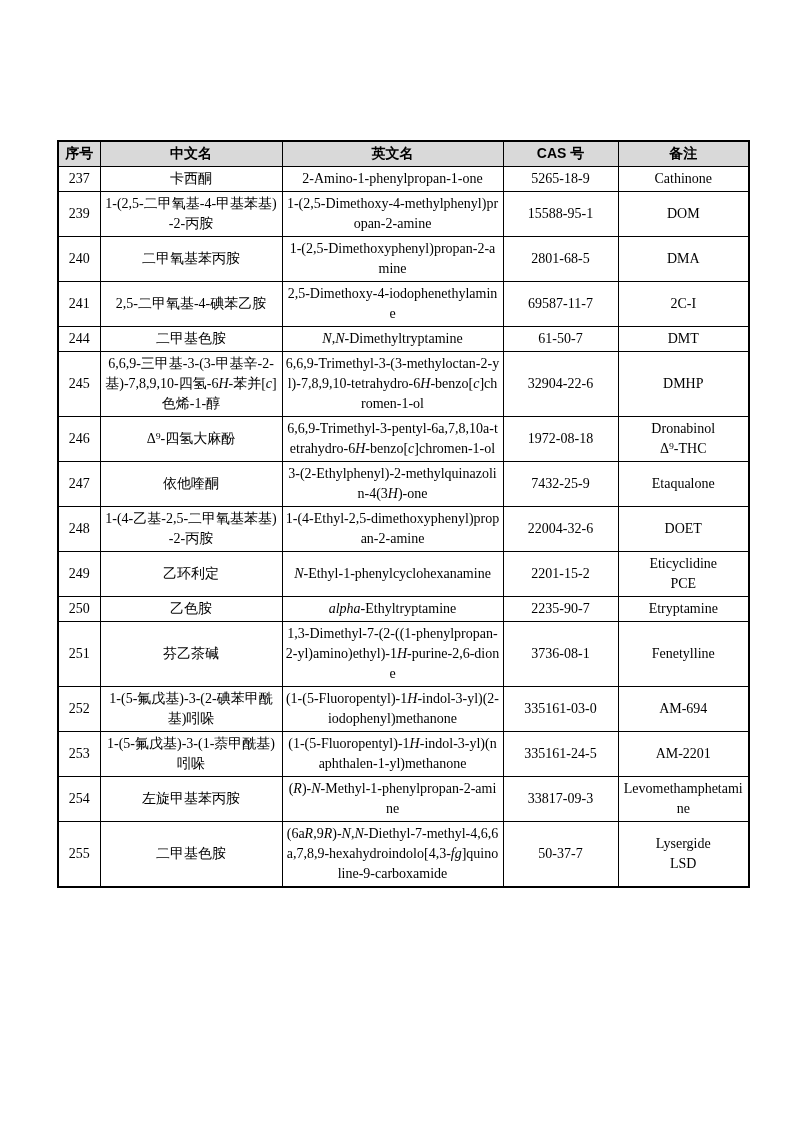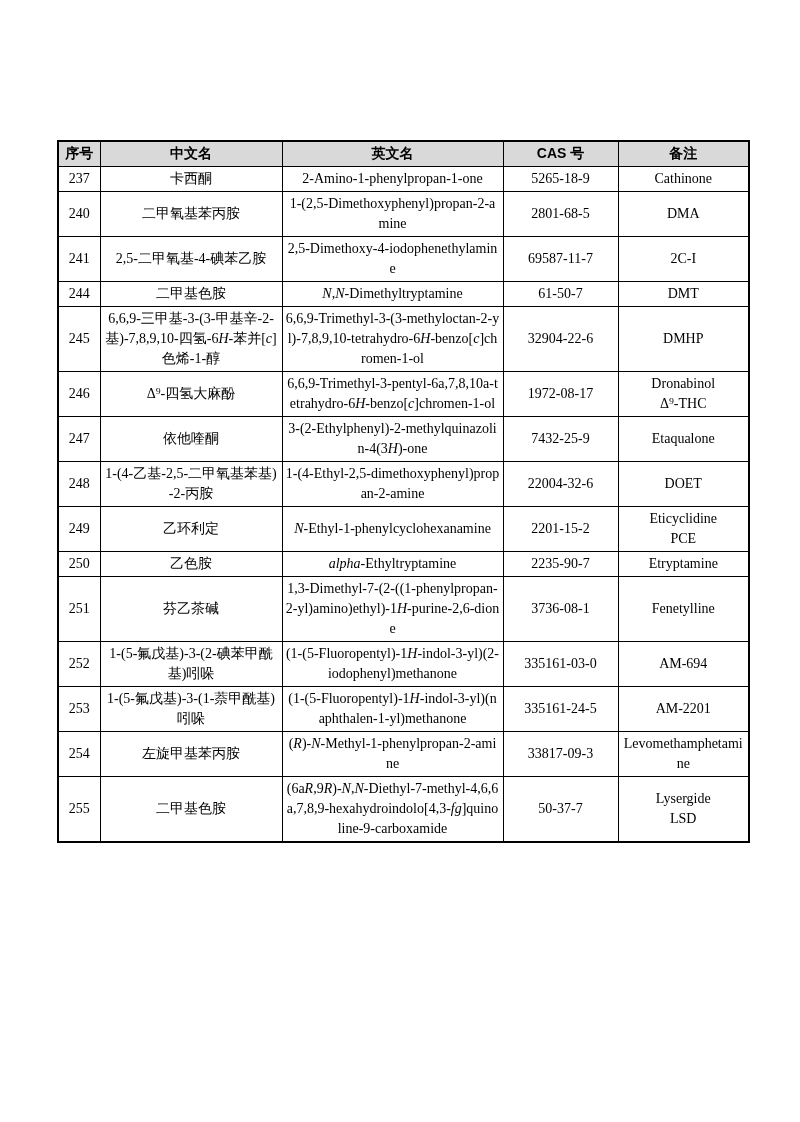--- a/index.html
+++ b/index.html
@@ -94,20 +94,27 @@
     </thead>
     <tbody>
         <tr>
           <td class="col-no">237</td>
           <td class="col-cn">卡西酮</td>
           <td class="col-en">2-Amino-1-phenylpropan-1-one</td>
           <td class="col-cas">5265-18-9</td>
           <td class="col-remark">Cathinone</td>
         </tr>
         <tr>
+          <td class="col-no">239</td>
+          <td class="col-cn">1-(2,5-二甲氧基-4-甲基苯基)-2-丙胺</td>
+          <td class="col-en">1-(2,5-Dimethoxy-4-methylphenyl)propan-2-amine</td>
+          <td class="col-cas">15588-95-1</td>
+          <td class="col-remark">DOM</td>
+        </tr>
+        <tr>
           <td class="col-no">240</td>
           <td class="col-cn">二甲氧基苯丙胺</td>
           <td class="col-en">1-(2,5-Dimethoxyphenyl)propan-2-amine</td>
           <td class="col-cas">2801-68-5</td>
           <td class="col-remark">DMA</td>
         </tr>
         <tr>
           <td class="col-no">241</td>
           <td class="col-cn">2,5-二甲氧基-4-碘苯乙胺</td>
           <td class="col-en">2,5-Dimethoxy-4-iodophenethylamine</td>
@@ -125,21 +132,21 @@
           <td class="col-no">245</td>
           <td class="col-cn">6,6,9-三甲基-3-(3-甲基辛-2-基)-7,8,9,10-四氢-6<i>H</i>-苯并[<i>c</i>]色烯-1-醇</td>
           <td class="col-en">6,6,9-Trimethyl-3-(3-methyloctan-2-yl)-7,8,9,10-tetrahydro-6<i>H</i>-benzo[<i>c</i>]chromen-1-ol</td>
           <td class="col-cas">32904-22-6</td>
           <td class="col-remark">DMHP</td>
         </tr>
         <tr>
           <td class="col-no">246</td>
           <td class="col-cn">Δ⁹-四氢大麻酚</td>
           <td class="col-en">6,6,9-Trimethyl-3-pentyl-6a,7,8,10a-tetrahydro-6<i>H</i>-benzo[<i>c</i>]chromen-1-ol</td>
-          <td class="col-cas">1972-08-17</td>
+          <td class="col-cas">1972-08-18</td>
           <td class="col-remark">Dronabinol<br>Δ⁹-THC</td>
         </tr>
         <tr>
           <td class="col-no">247</td>
           <td class="col-cn">依他喹酮</td>
           <td class="col-en">3-(2-Ethylphenyl)-2-methylquinazolin-4(3<i>H</i>)-one</td>
           <td class="col-cas">7432-25-9</td>
           <td class="col-remark">Etaqualone</td>
         </tr>
         <tr>

